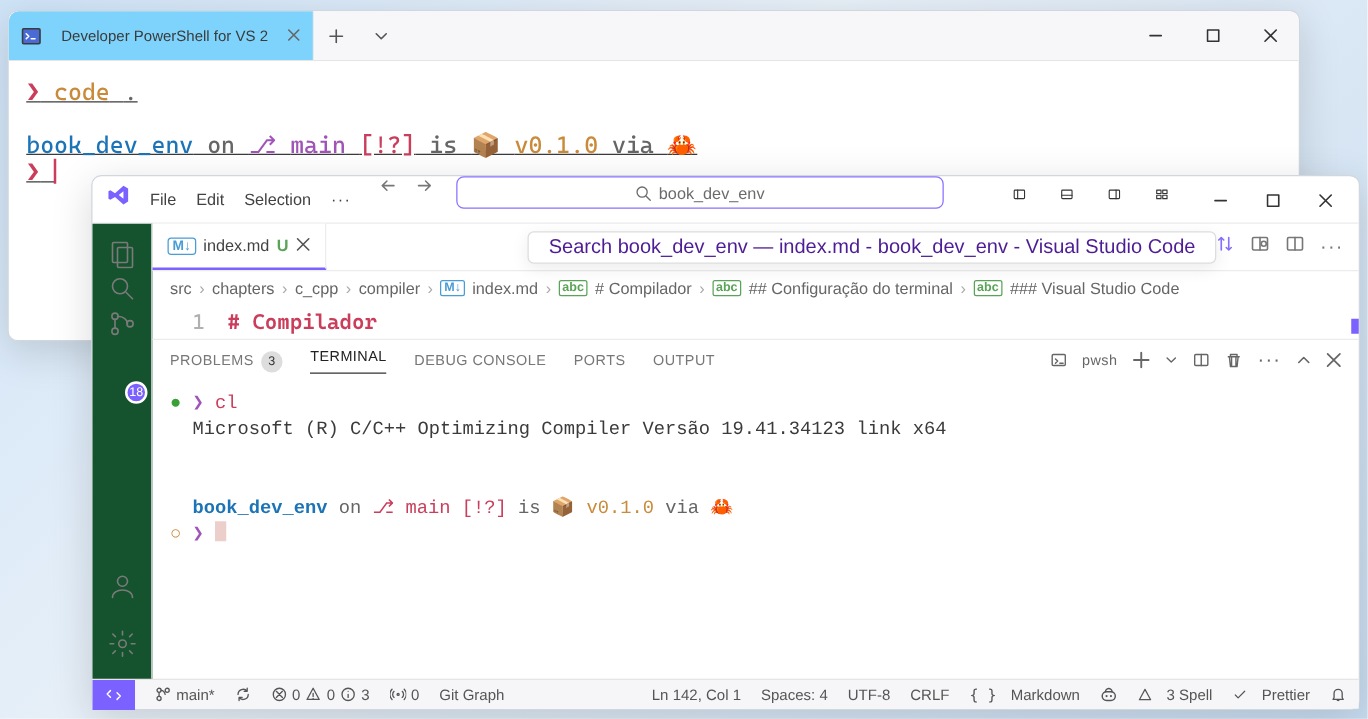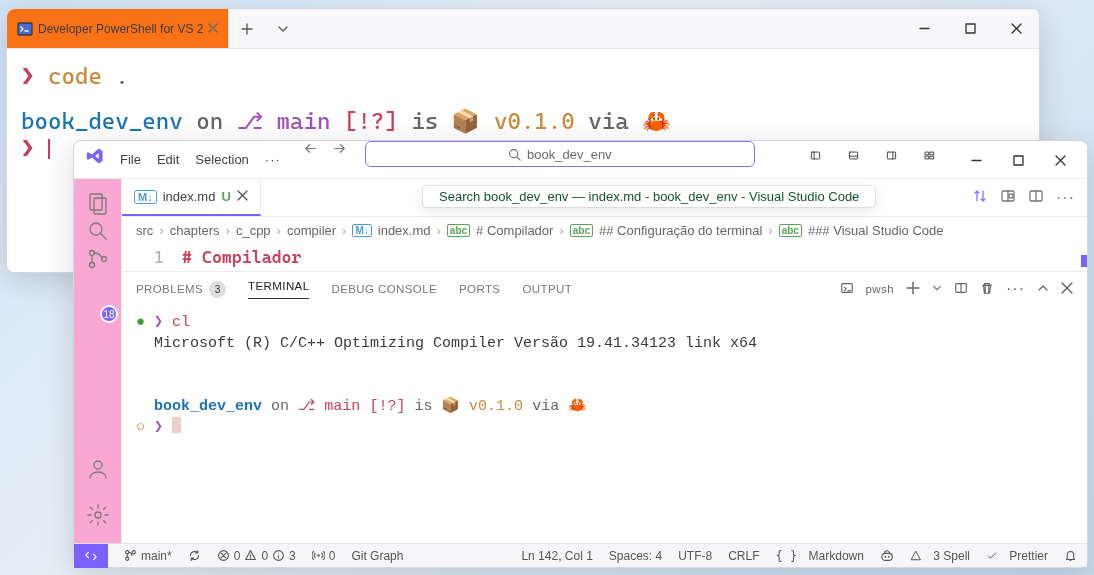--- a/index.html
+++ b/index.html
@@ -29,40 +29,41 @@
     font-size: 12px;
     color: #3b3b3b;
     background: #f7f7f9;
     border-radius: 8px 8px 0 0;
     border-bottom: 1px solid #e5e5e5;
   }
   .term-tab {
     height: 100%;
     display: flex;
     align-items: center;
-    gap: 5px;
+    gap: 16px;
     padding: 0 10px;
-    background: #f97316;
+    background: #7dd3fc;
     border-radius: 8px 0 0 0;
     border-right: 1px solid #e5e5e5;
     min-width: 210px;
   }
   .term-tab .close { margin-left: auto; color: #666; }
   .tliconwrap { width:16px; height:16px; display:flex; align-items:center; justify-content:center; }
   .term-plus, .term-drop {
     width: 36px; height: 100%; display:flex; align-items:center; justify-content:center; color:#555;
   }
   .term-ctrls { margin-left: auto; display:flex; }
   .ctrl-btn { width:46px; height:40px; display:flex; align-items:center; justify-content:center; color:#333; }
   .ctrl-btn svg { width:11px; height:11px; }
   .term-body {
     padding: 14px 14px;
     font-family: "Cascadia Mono", Consolas, monospace;
-    font-size: 23px;
+    font-size: 19px;
     color: #3b3b3b;
+    text-decoration: underline;
   }
   .ps-line { white-space: pre; }
   .accent-red { color: #ca3e5c; }
   .accent-orange { color: #c98a39; }
   .accent-blue { color: #1c74b7; }
   .accent-purple { color: #a154b8; }
   .grey { color: #666; }
   .cursor-block { display:inline-block; width:2px; height:20px; background:#cc3b5e; vertical-align:-3px; }
 
   
@@ -103,21 +104,21 @@
   }
   .layout-icons { margin-left:auto; display:flex; gap:10px; color:#555; }
   .layout-icons .ctrl-btn { width:28px; height:28px; }
   .win-ctrls3 { display:flex; margin-left:6px; }
   .win-ctrls3 .ctrl-btn { width:42px; height:38px; }
 
   
   .vsc-body { display:flex; height: calc(100% - 38px - 24px); }
   .activity-bar {
     width: 48px;
-    background: #f9a8d4;
+    background: #14532d;
     border-right: 1px solid #ececec;
     display:flex; flex-direction:column; align-items:center;
     padding-top: 10px;
     color:#7a7a7a;
     position:relative;
   }
   .act-item { width:28px; height:28px; display:flex; align-items:center; justify-content:center; }
   .act-item svg { width:24px; height:24px; }
   .act-bottom { margin-top: auto; margin-bottom: 14px; display:flex; flex-direction:column; gap:18px; }
   .badge {
@@ -154,22 +155,22 @@
   .tab-file-icon { color:#4a9cd6; font-weight:600; font-size:11px; border:1px solid #4a9cd6; border-radius:3px; padding:0 3px; }
   .tab-mod { color:#5aa457; font-weight:600; }
   .tab-close { color:#555; }
   .search-hint {
     position:absolute;
     left:300px; top:6px;
     background:#fff;
     border:1px solid #ddd;
     border-radius:5px;
     padding:3px 16px;
-    font-size:13px;
-    color:#14532d;
+    font-size:16px;
+    color:#4c1d95;
     box-shadow: 0 4px 14px rgba(0,0,0,.08);
     white-space:nowrap;
   }
   .tabrow-right {
     margin-left:auto; display:flex; align-items:center; gap:12px; padding-right:12px; color:#777;
   }
 
   .breadcrumbs {
     height: 26px;
     display:flex; align-items:center;

